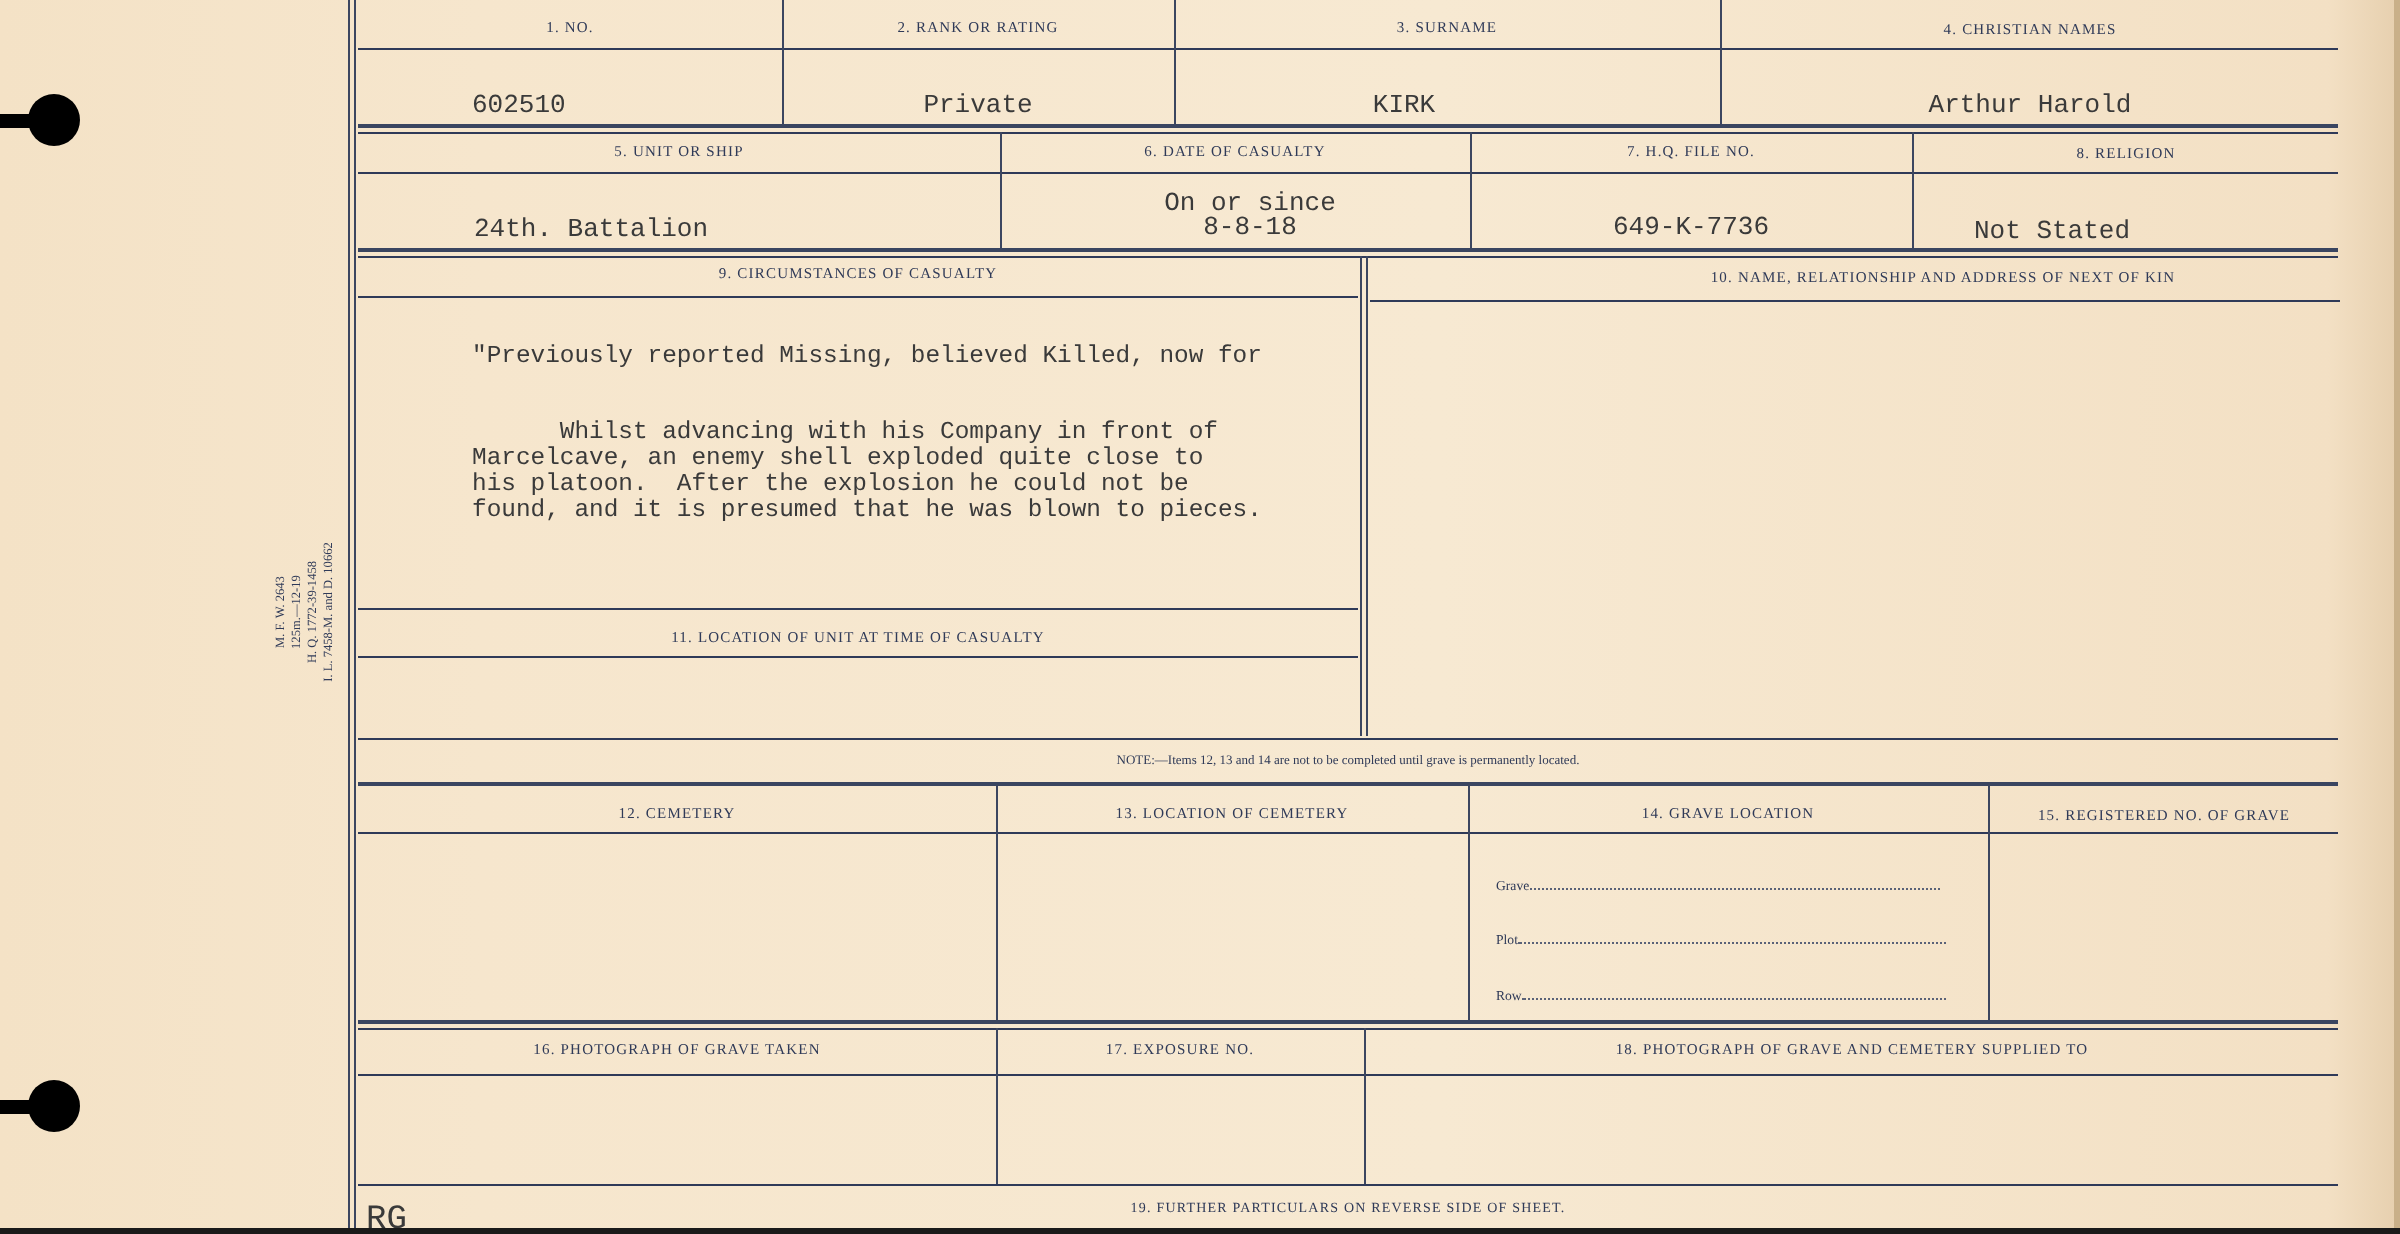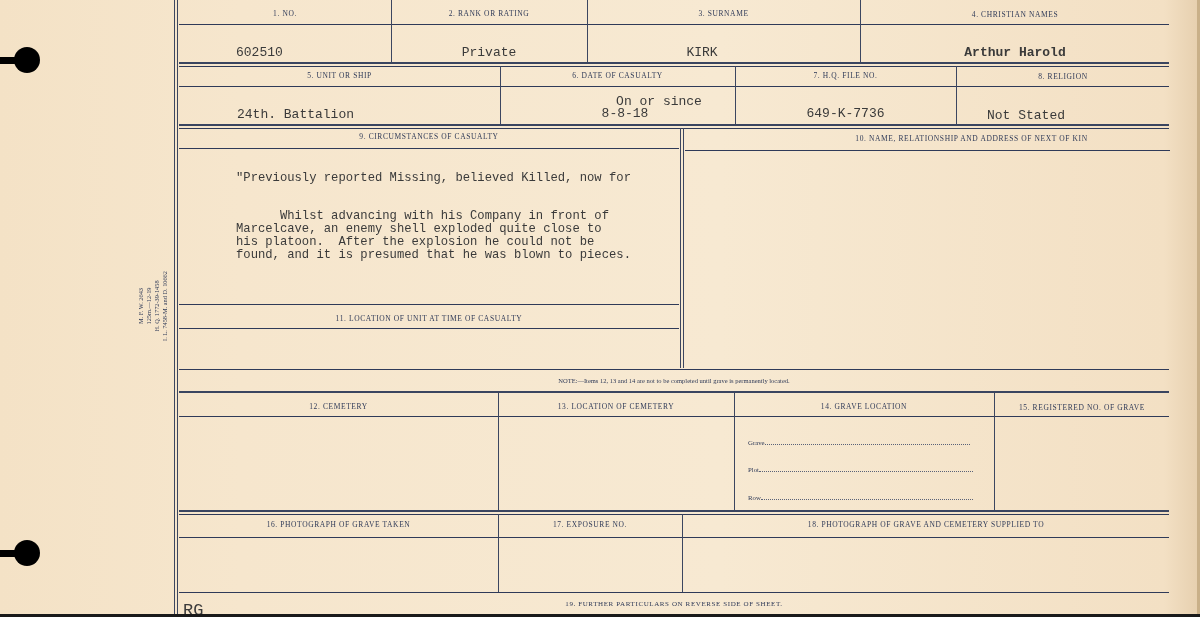--- a/index.html
+++ b/index.html
@@ -69,36 +69,36 @@
   <div class="vline" style="left:860px; top:0; height:62px;"></div>
 
   <div class="lbl" style="left:179px; top:9px; width:212px;">1. NO.</div>
   <div class="lbl" style="left:391px; top:9px; width:196px;">2. RANK OR RATING</div>
   <div class="lbl" style="left:587px; top:9px; width:273px;">3. SURNAME</div>
   <div class="lbl" style="left:860px; top:10px; width:310px;">4. CHRISTIAN NAMES</div>
 
   <div class="val" style="left:208px; top:45px; text-align:left;margin-left:28px;">602510</div>
   <div class="val" style="left:391px; top:45px; width:196px;">Private</div>
   <div class="val" style="left:587px; top:45px; width:230px;">KIRK</div>
-  <div class="val" style="left:860px; top:45px; width:310px;font-weight:bold;">Arthur Harold</div>
+  <div class="val" style="left:860px; top:45px; width:310px;">Arthur Harold</div>
 
   <div class="hline" style="left:179px; top:66px; width:990px;"></div>
   <div class="hline" style="left:179px; top:86px; width:990px;"></div>
   <div class="hline thick" style="left:179px; top:124px; width:990px;"></div>
   <div class="vline" style="left:500px; top:66px; height:58px;"></div>
   <div class="vline" style="left:735px; top:66px; height:58px;"></div>
   <div class="vline" style="left:956px; top:66px; height:58px;"></div>
 
   <div class="lbl" style="left:179px; top:71px; width:321px;">5. UNIT OR SHIP</div>
   <div class="lbl" style="left:500px; top:71px; width:235px;">6. DATE OF CASUALTY</div>
   <div class="lbl" style="left:735px; top:71px; width:221px;">7. H.Q. FILE NO.</div>
   <div class="lbl" style="left:956px; top:72px; width:214px;">8. RELIGION</div>
 
   <div class="val" style="left:237px; top:107px; text-align:left;">24th. Battalion</div>
-  <div class="val" style="left:500px; top:94px; width:250px;padding-left:34px;">On or since</div>
+  <div class="val" style="left:500px; top:94px; width:250px;">On or since</div>
   <div class="val" style="left:500px; top:106px; width:250px;">8-8-18</div>
   <div class="val" style="left:735px; top:106px; width:221px;">649-K-7736</div>
   <div class="val" style="left:987px; top:108px; text-align:left;">Not Stated</div>
 
   <div class="hline" style="left:179px; top:128px; width:990px;"></div>
   <div class="hline" style="left:179px; top:148px; width:500px;"></div>
   <div class="hline" style="left:685px; top:150px; width:485px;"></div>
   <div class="vline" style="left:680px; top:128px; height:240px;"></div>
   <div class="vline" style="left:683px; top:128px; height:240px;"></div>
 

